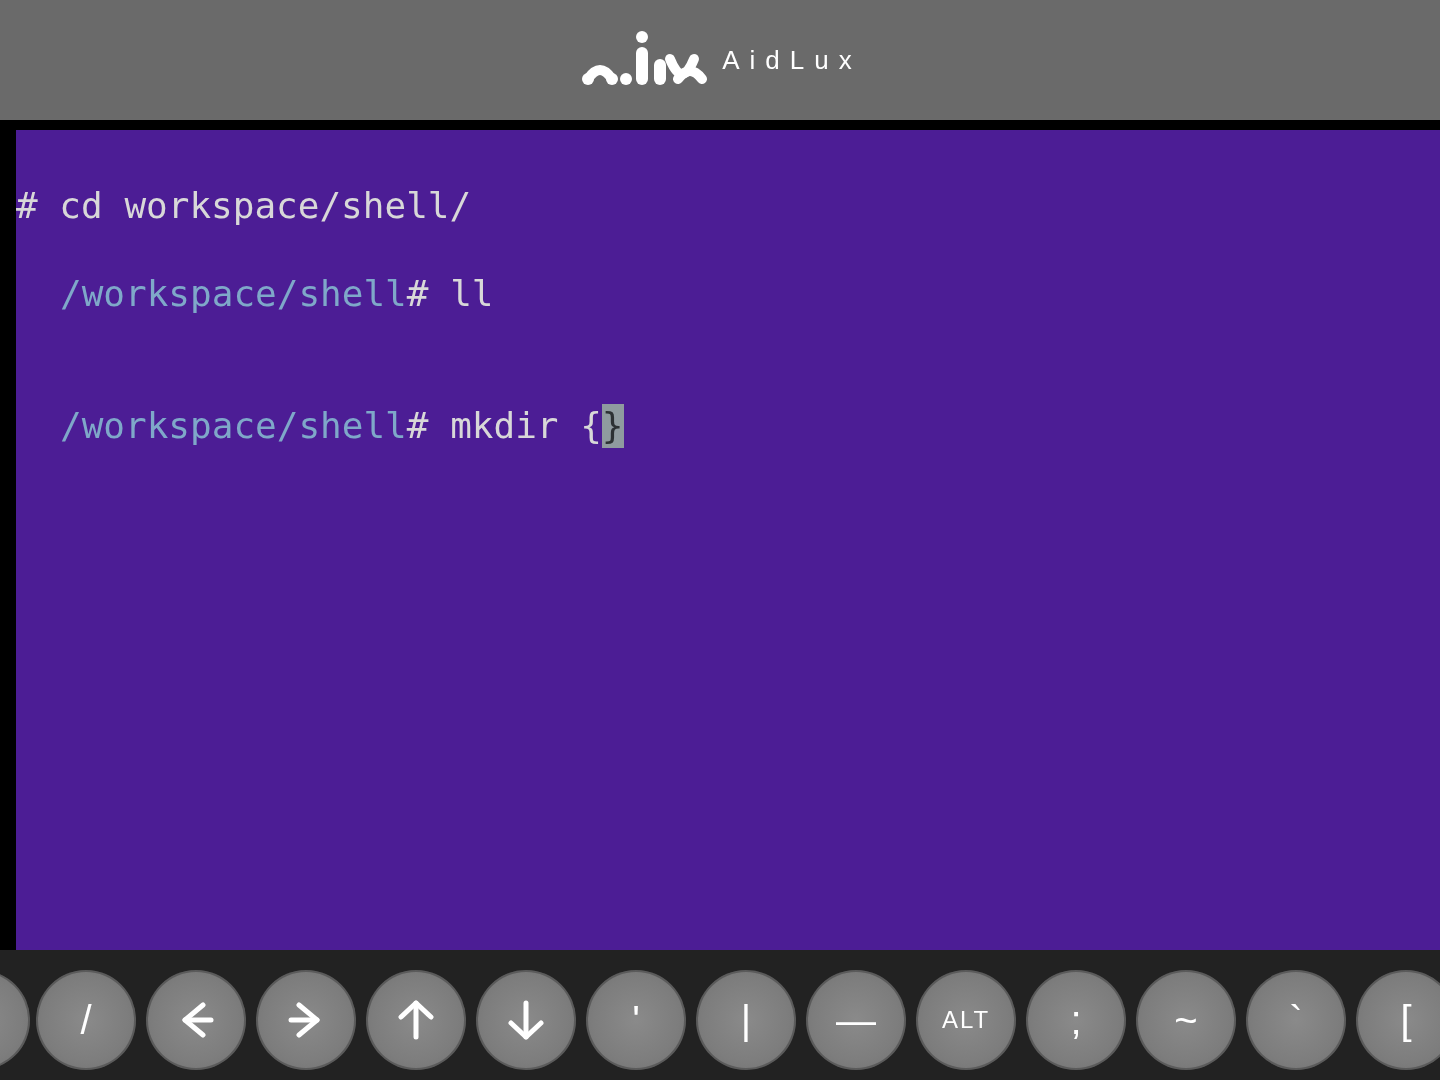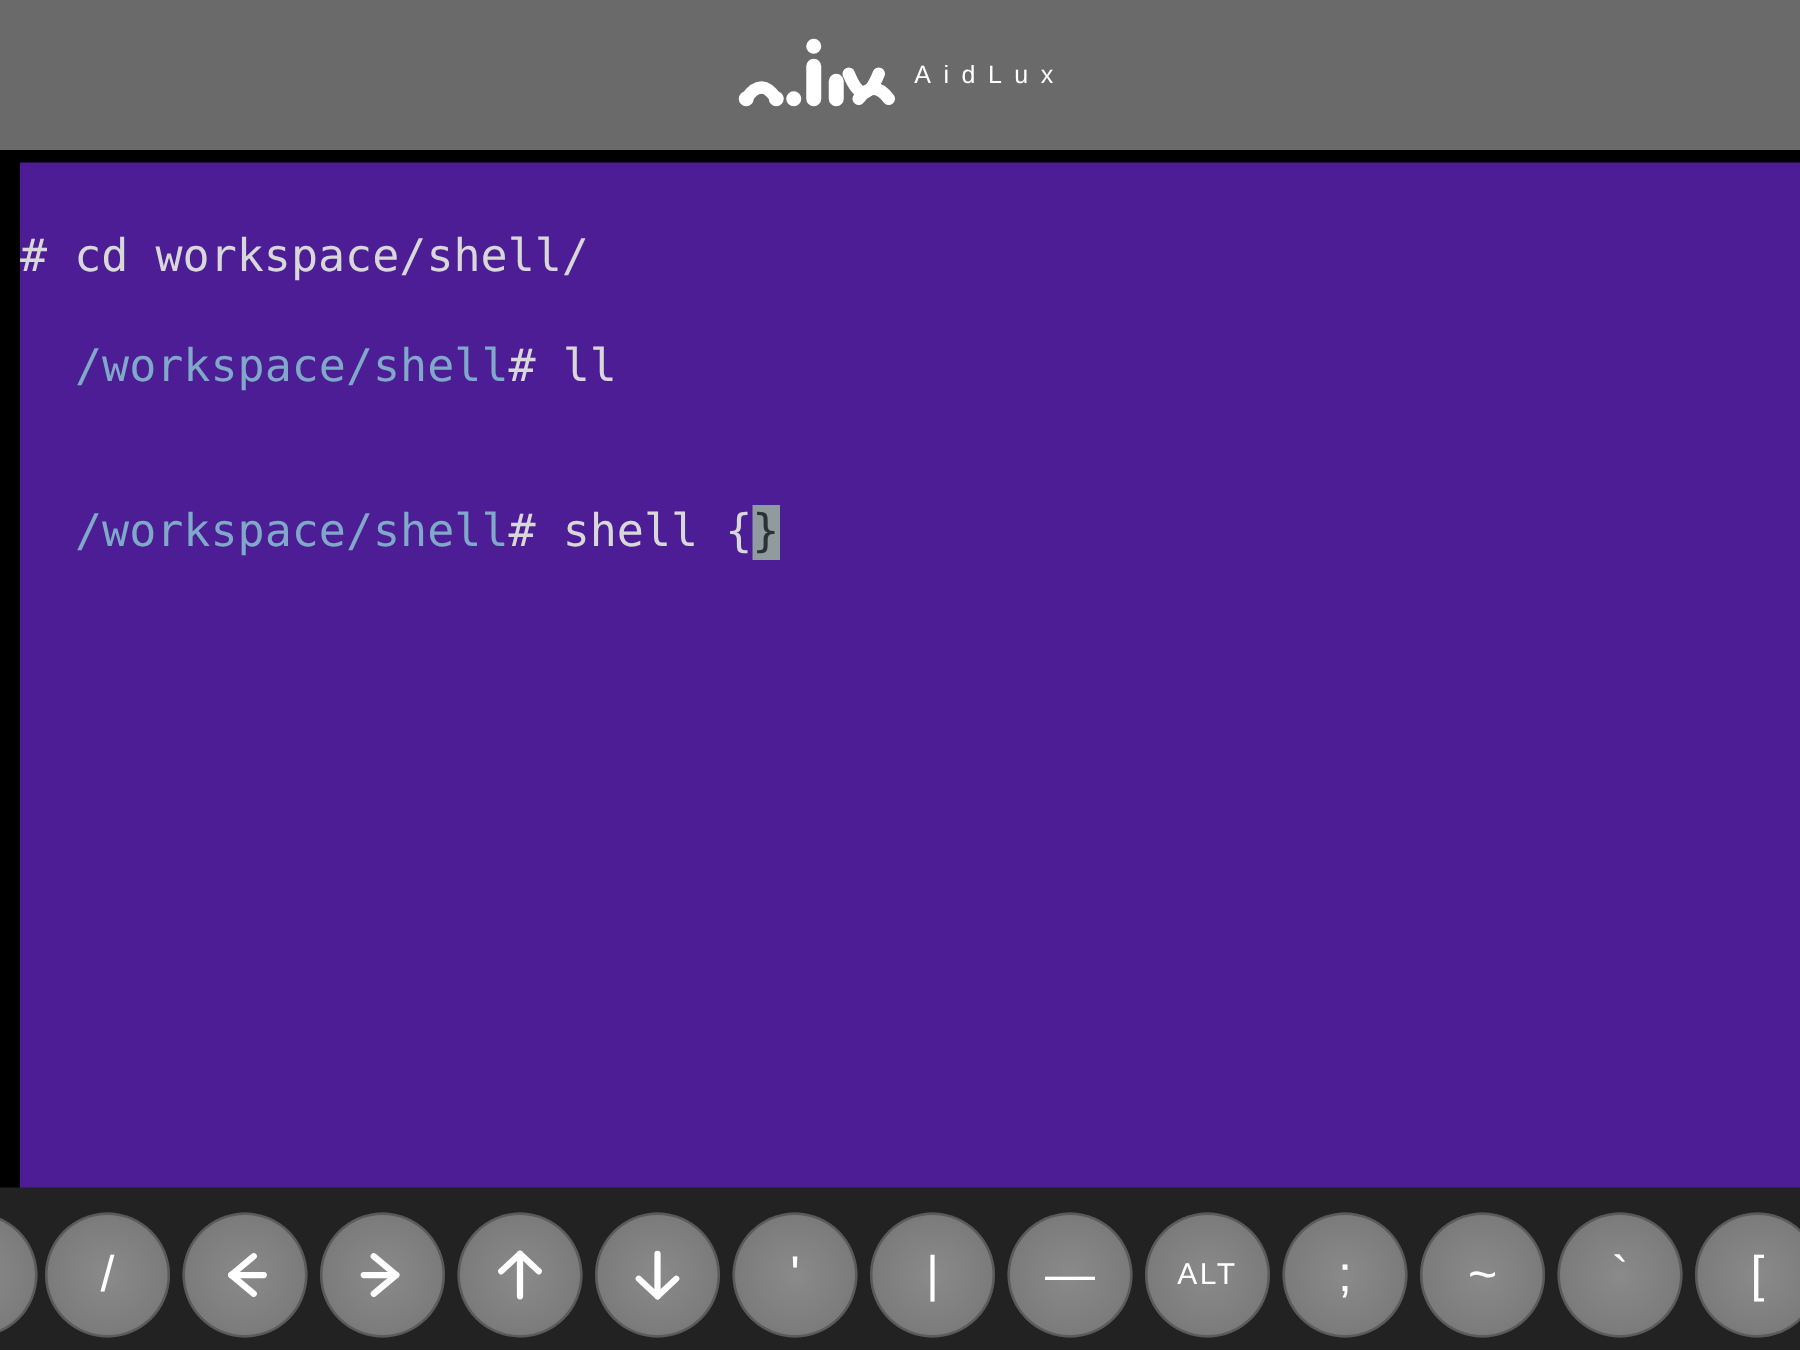--- a/index.html
+++ b/index.html
@@ -25,21 +25,21 @@
   }
   .brand {
     display: flex;
     align-items: center;
     gap: 14px;
   }
   .brand-logo svg { display: block; }
   .brand-text {
     color: #fff;
     font-family: "Helvetica Neue", Arial, sans-serif;
-    font-size: 20px;
+    font-size: 26px;
     letter-spacing: 10px;
     font-weight: 500;
   }
   
   .terminal {
     position: absolute;
     top: 130px;
     left: 16px;
     width: 1440px;
     bottom: 0;
@@ -113,21 +113,21 @@
       </svg>
     </span>
     <span class="brand-text">AidLux</span>
   </div>
 </div>
 
 <div class="terminal">
 <div class="term-line"><span class="hash"># </span><span class="cmd">cd workspace/shell/</span></div>
 <div class="term-line"><span class="path">/workspace/shell</span><span class="hash">#</span><span class="cmd"> ll</span></div>
 <div class="term-line"><span></span></div>
-<div class="term-line"><span class="path">/workspace/shell</span><span class="hash">#</span><span class="cmd"> shell {</span><span class="cursor-hl">}</span></div>
+<div class="term-line"><span class="path">/workspace/shell</span><span class="hash">#</span><span class="cmd"> mkdir {</span><span class="cursor-hl">}</span></div>
 </div>
 
 <div class="keyrow">
 
   <div class="key" style="left:-70px;"></div>
 
   <div class="key" style="left:36px;">
     <span>/</span>
   </div>
   <div class="key" style="left:146px;">

